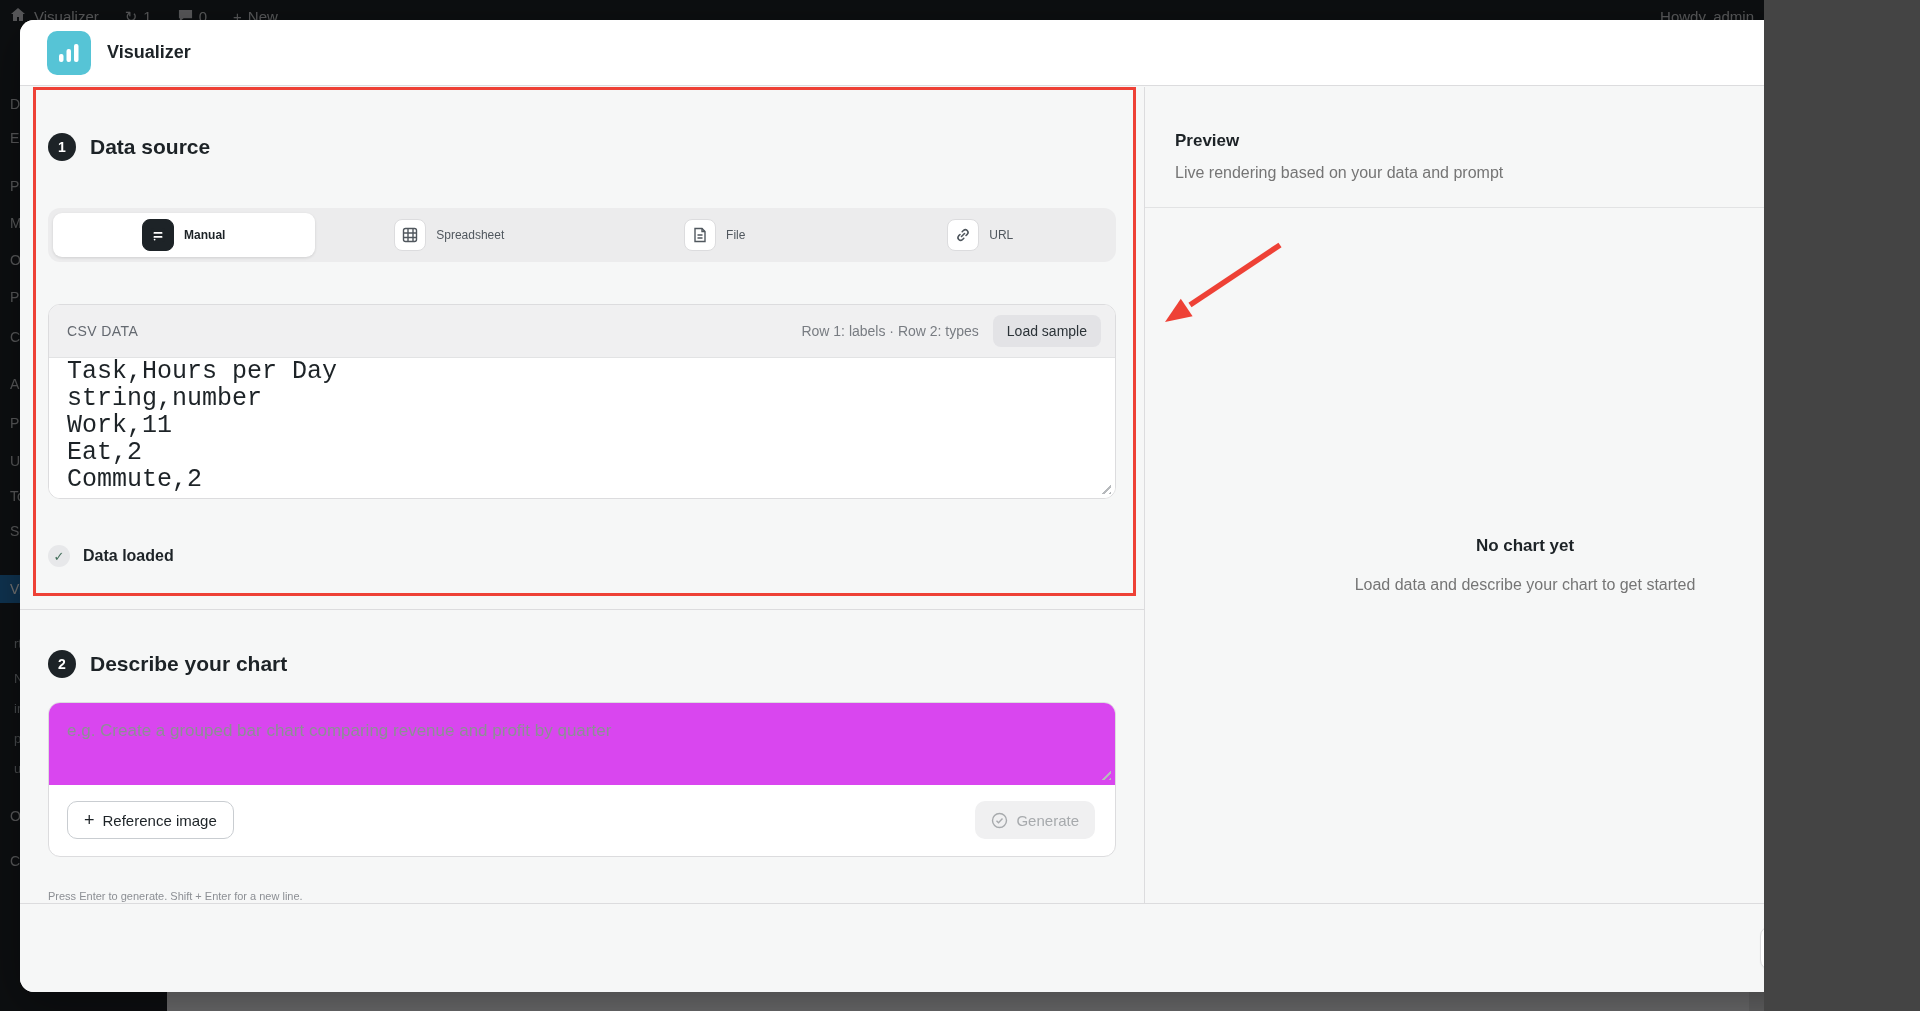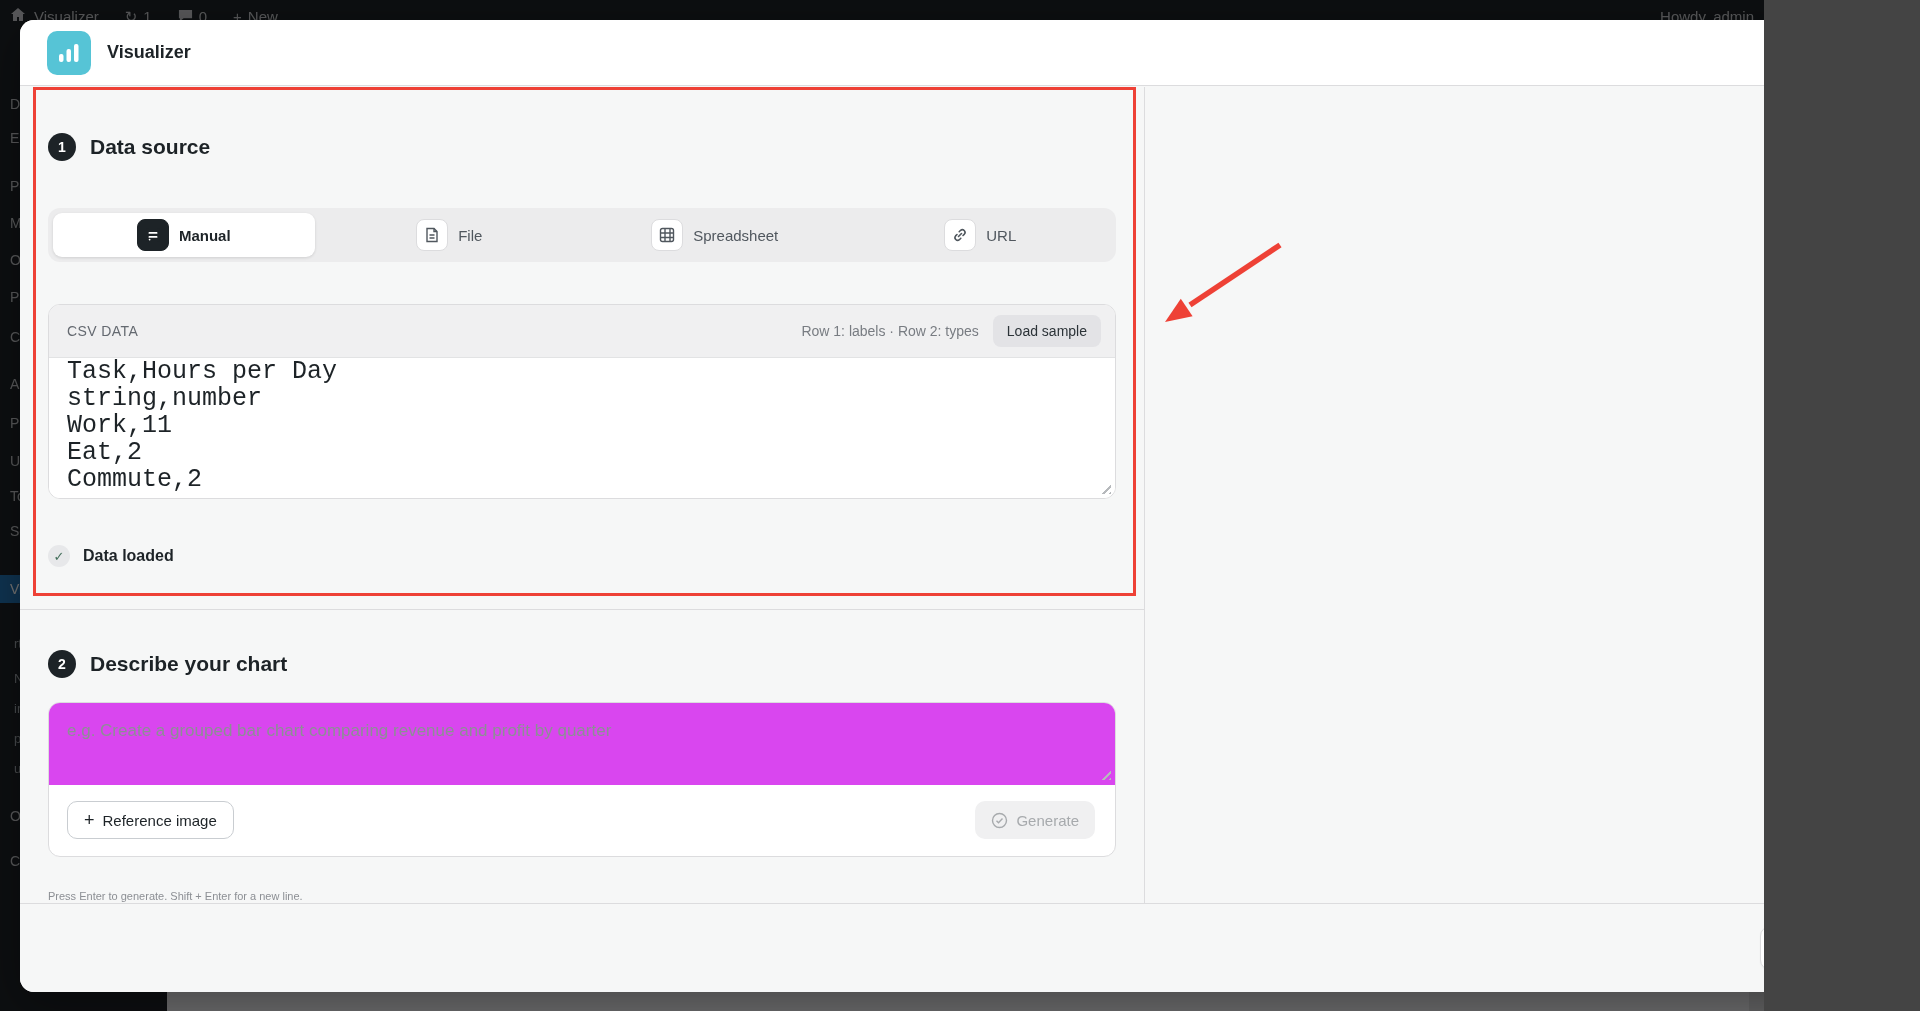--- a/index.html
+++ b/index.html
@@ -36,21 +36,21 @@
   .left-col{width:1125px;box-sizing:border-box;border-right:1px solid #dcdcde;padding:46px 28px 0 28px;position:relative;}
   .right-col{flex:1;position:relative;}
 
   .step-head{display:flex;align-items:center;gap:14px;height:28px;}
   .step-num{width:28px;height:28px;border-radius:50%;background:#1d2327;color:#fff;font-size:14px;font-weight:bold;
     display:flex;align-items:center;justify-content:center;flex:none;}
   .step-title{font-size:21px;font-weight:bold;color:#1d2327;}
 
   .tabbar{margin-top:47px;background:#ececed;border-radius:12px;padding:5px;display:flex;gap:4px;height:54px;box-sizing:border-box;}
   .tab{flex:1;display:flex;align-items:center;justify-content:center;gap:10px;border-radius:9px;
-    font-size:15px;color:#50575e;cursor:pointer;border:none;background:transparent;}
+    font-size:12px;color:#50575e;cursor:pointer;border:none;background:transparent;}
   .tab.active{background:#fff;box-shadow:0 1px 3px rgba(0,0,0,.12);font-weight:bold;color:#1d2327;}
   .tab .badge{width:30px;height:30px;border-radius:8px;background:#fff;border:1px solid #dcdcde;
     display:flex;align-items:center;justify-content:center;flex:none;}
   .tab.active .badge{background:#1d2327;border-color:#1d2327;}
 
   .csv-card{margin-top:42px;background:#fff;border:1px solid #dcdcde;border-radius:12px;overflow:hidden;height:195px;box-sizing:border-box;position:relative;}
   .csv-head{height:53px;background:#f0f0f1;border-bottom:1px solid #e2e3e4;display:flex;align-items:center;padding:0 14px 0 18px;gap:14px;box-sizing:border-box;}
   .csv-label{font-size:14px;color:#646970;letter-spacing:.4px;}
   .csv-hint{margin-left:auto;font-size:14px;color:#787c82;}
   .load-sample{background:#e3e3e6;border:none;border-radius:8px;padding:8px 14px;font-size:14px;color:#2c3338;cursor:pointer;font-family:inherit;}
@@ -193,34 +193,34 @@
                 <rect x="4.5" y="6" width="9" height="1.8" rx=".9" fill="#fff"></rect>
                 <rect x="4.5" y="10" width="9" height="1.8" rx=".9" fill="#fff"></rect>
                 <circle cx="5.6" cy="13.6" r=".9" fill="#fff"></circle>
               </svg>
             </span>
             <span>Manual</span>
           </button>
           <button class="tab">
             <span class="badge">
               <svg width="18" height="18" viewBox="0 0 18 18" fill="none" stroke="#50575e" stroke-width="1.4">
+                <rect x="2.5" y="2.5" width="13" height="13" rx="2"></rect>
+                <path d="M2.5 7h13M2.5 11.5h13M7 2.5v13M12 2.5v13"></path>
+              </svg>
+            </span>
+            <span>Spreadsheet</span>
+          </button>
+          <button class="tab">
+            <span class="badge">
+              <svg width="18" height="18" viewBox="0 0 18 18" fill="none" stroke="#50575e" stroke-width="1.4">
                 <path d="M4 2.5h7l3 3v10H4z"></path>
                 <path d="M11 2.5v3h3M6.5 9h5M6.5 12h5"></path>
               </svg>
             </span>
             <span>File</span>
-          </button>
-          <button class="tab">
-            <span class="badge">
-              <svg width="18" height="18" viewBox="0 0 18 18" fill="none" stroke="#50575e" stroke-width="1.4">
-                <rect x="2.5" y="2.5" width="13" height="13" rx="2"></rect>
-                <path d="M2.5 7h13M2.5 11.5h13M7 2.5v13M12 2.5v13"></path>
-              </svg>
-            </span>
-            <span>Spreadsheet</span>
           </button>
           <button class="tab">
             <span class="badge">
               <svg width="18" height="18" viewBox="0 0 18 18" fill="none" stroke="#50575e" stroke-width="1.6" stroke-linecap="round">
                 <path d="M7.5 10.5 10.5 7.5"></path>
                 <path d="M6 8.5 4.6 9.9a2.7 2.7 0 0 0 3.8 3.8L9.8 12.3"></path>
                 <path d="M12 9.5 13.4 8.1a2.7 2.7 0 0 0-3.8-3.8L8.2 5.7"></path>
               </svg>
             </span>
             <span>URL</span>
@@ -269,20 +269,31 @@
                 </svg>
               </span>
               <span>Generate</span>
             </button>
           </div>
         </div>
 
         <div class="enter-hint">Press Enter to generate. Shift + Enter for a new line.</div>
       </div>
 
+      <div class="right-col">
+        <div class="preview-head">
+          <div class="preview-title">Preview</div>
+          <div class="preview-sub">Live rendering based on your data and prompt</div>
+          <button class="edit-code">Edit code</button>
+        </div>
+        <div class="empty-state">
+          <div class="empty-title">No chart yet</div>
+          <div class="empty-sub">Load data and describe your chart to get started</div>
+        </div>
+      </div>
     </div>
 
     <div class="modal-footer">
       <button class="cancel-btn">Cancel</button>
     </div>
 
     <div class="anno-rect"></div>
     <svg class="anno-arrow" viewBox="0 0 180 110">
       <line x1="140" y1="15" x2="50" y2="75" stroke="#ee4136" stroke-width="5.5"></line>
       <polygon points="25,92 40.8,68.8 52.6,86.2" fill="#ee4136"></polygon>

